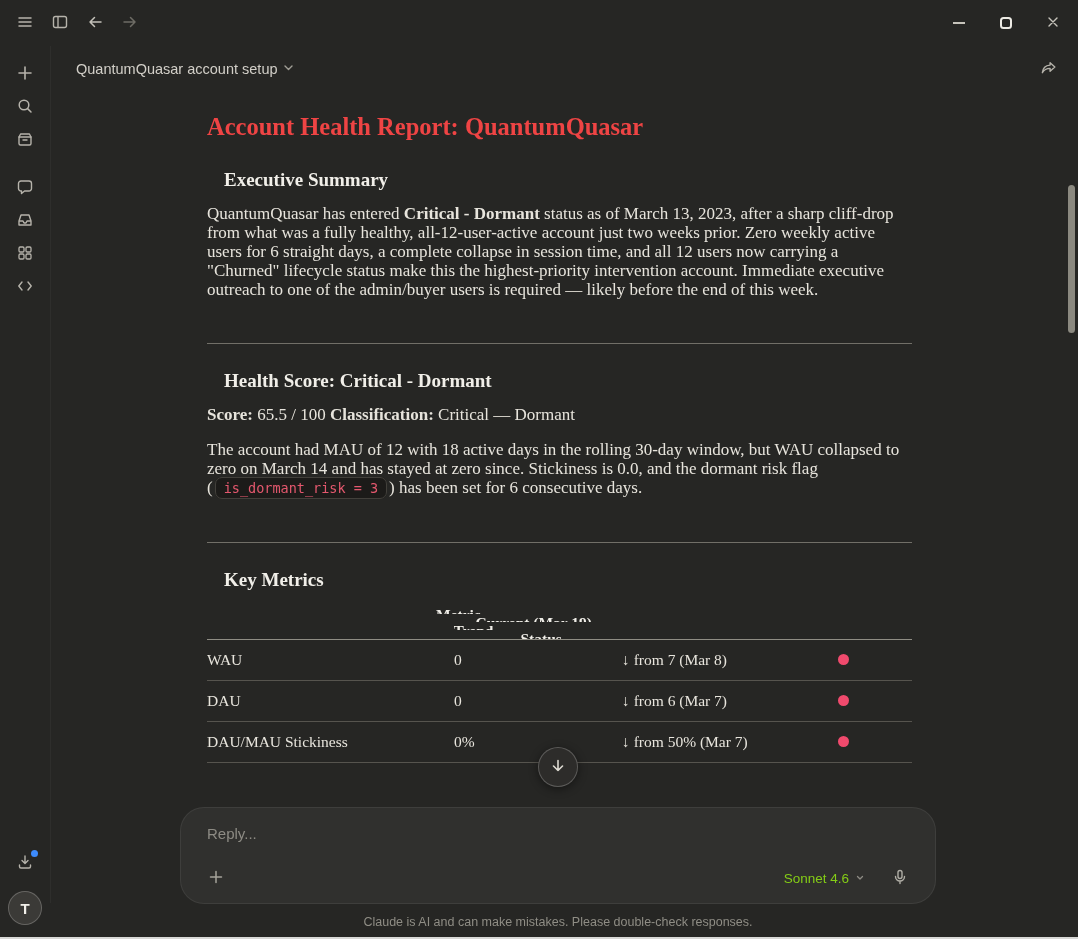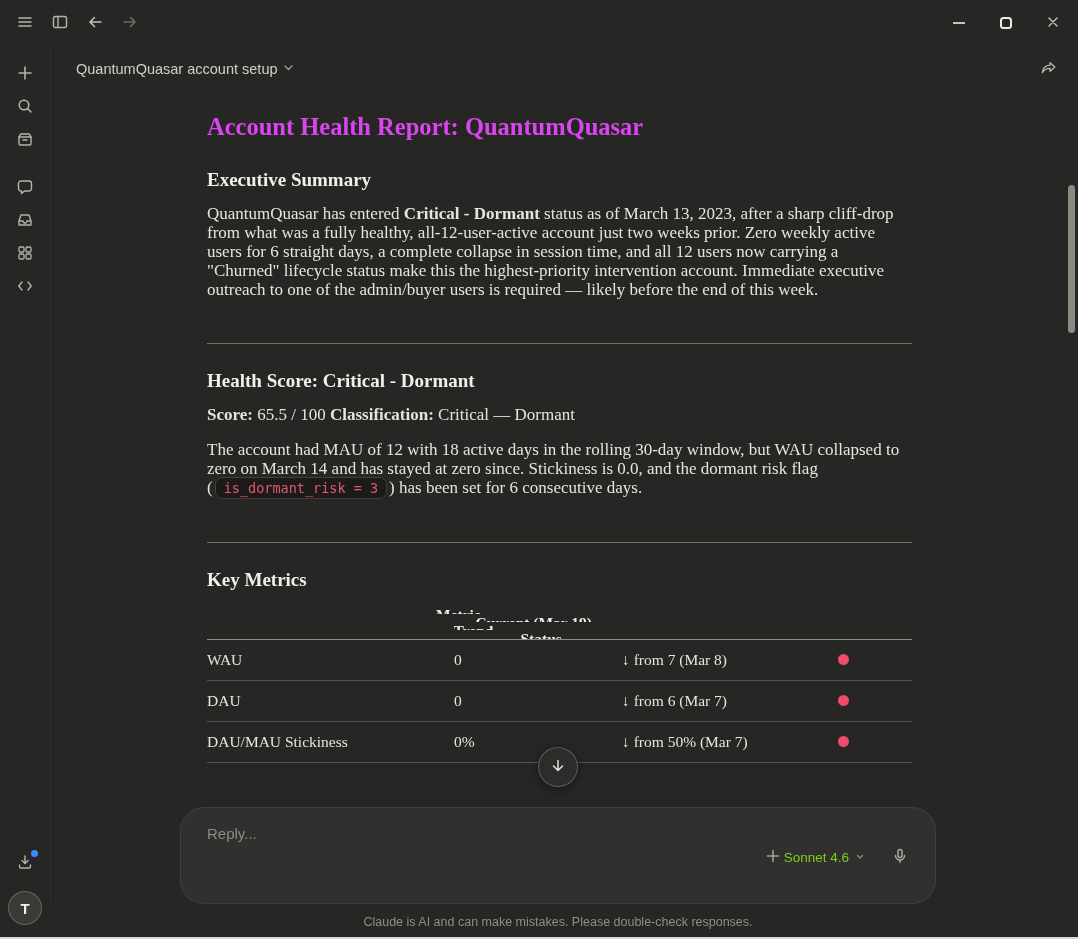--- a/index.html
+++ b/index.html
@@ -33,22 +33,22 @@
 
   
   .main { position:absolute; left:50px; top:46px; right:0; bottom:0; overflow:hidden; border-left:1px solid rgba(255,255,255,.04); }
   .chat-header { height:46px; display:flex; align-items:center; padding:0 18px 0 25px; }
   .chat-title-wrap { display:flex; align-items:center; gap:4px;text-align:center; }
   .chat-title { font-size:14.5px; color:#d2cfc8; }
   .share-btn { margin-left:auto; width:24px; height:24px; display:flex; align-items:center; justify-content:center; }
 
   
   .doc { margin-left:156px; width:705px; font-family:"Liberation Serif", serif; }
-  .doc h1 { margin:20px 0 0; font-size:24.5px; line-height:1.25; font-weight:700; color:#d946ef; }
-  .doc h2 { margin:26px 0 13px; font-size:19px; font-weight:700; color:#f1efe9; }
+  .doc h1 { margin:20px 0 0; font-size:24.5px; line-height:1.25; font-weight:700; color:#ef4444; }
+  .doc h2 { margin:26px 17px 13px; font-size:19px; font-weight:700; color:#f1efe9; }
   .doc p { margin:0 0 16px; font-size:17px; line-height:19px; color:#e7e4dc; }
   .doc hr { border:none; border-top:1px solid #716f68; margin:44px 0 0; }
   .bold { font-weight:700; }
   .inline-code {
     font-family:"DejaVu Sans Mono", monospace; font-size:13.5px; color:#e4586e;
     background:#1c1b19; border:1px solid #42403b; border-radius:7px; padding:2px 8px; margin:0 2px;
     white-space:nowrap;
   }
 
   
@@ -60,21 +60,21 @@
   .dot { display:inline-block; width:11px; height:11px; border-radius:50%; margin-left:4px; }
 
   
   .scroll-down { position:absolute; left:538px; top:747px; width:40px; height:40px; border-radius:50%;
     background:#2d2c2a; border:1px solid rgba(255,255,255,.22); display:flex; align-items:center; justify-content:center;
     box-shadow:0 2px 10px rgba(0,0,0,.45); z-index:15; }
   .bottom-mask { position:absolute; left:50px; right:0; top:903px; bottom:0; background:#262624; z-index:10; }
 
   .composer { position:absolute; left:180px; top:807px; width:756px; height:97px; z-index:20;
     background:#30302e; border:1px solid rgba(255,255,255,.07); border-radius:24px;
-    display:flex; flex-direction:row; justify-content:space-between; padding:17px 24px 14px 26px; }
+    display:flex; flex-direction:column; justify-content:space-between; padding:17px 24px 14px 26px; }
   .composer-placeholder { font-size:15px; color:#8d8b84; }
   .composer-row { display:flex; align-items:center; }
   .attach-btn { width:22px; height:22px; display:flex; align-items:center; justify-content:center; margin-left:-2px; }
   .composer-right { margin-left:auto; display:flex; align-items:center; gap:24px; }
   .model-select { display:flex; align-items:center; gap:6px; font-size:13.5px; color:#84cc16; }
   .mic-btn { width:22px; height:22px; display:flex; align-items:center; justify-content:center; }
 
   .disclaimer { position:absolute; left:180px; top:915px; width:756px; text-align:center;
     font-size:12.5px; color:#8f8d85; z-index:25; }
 

